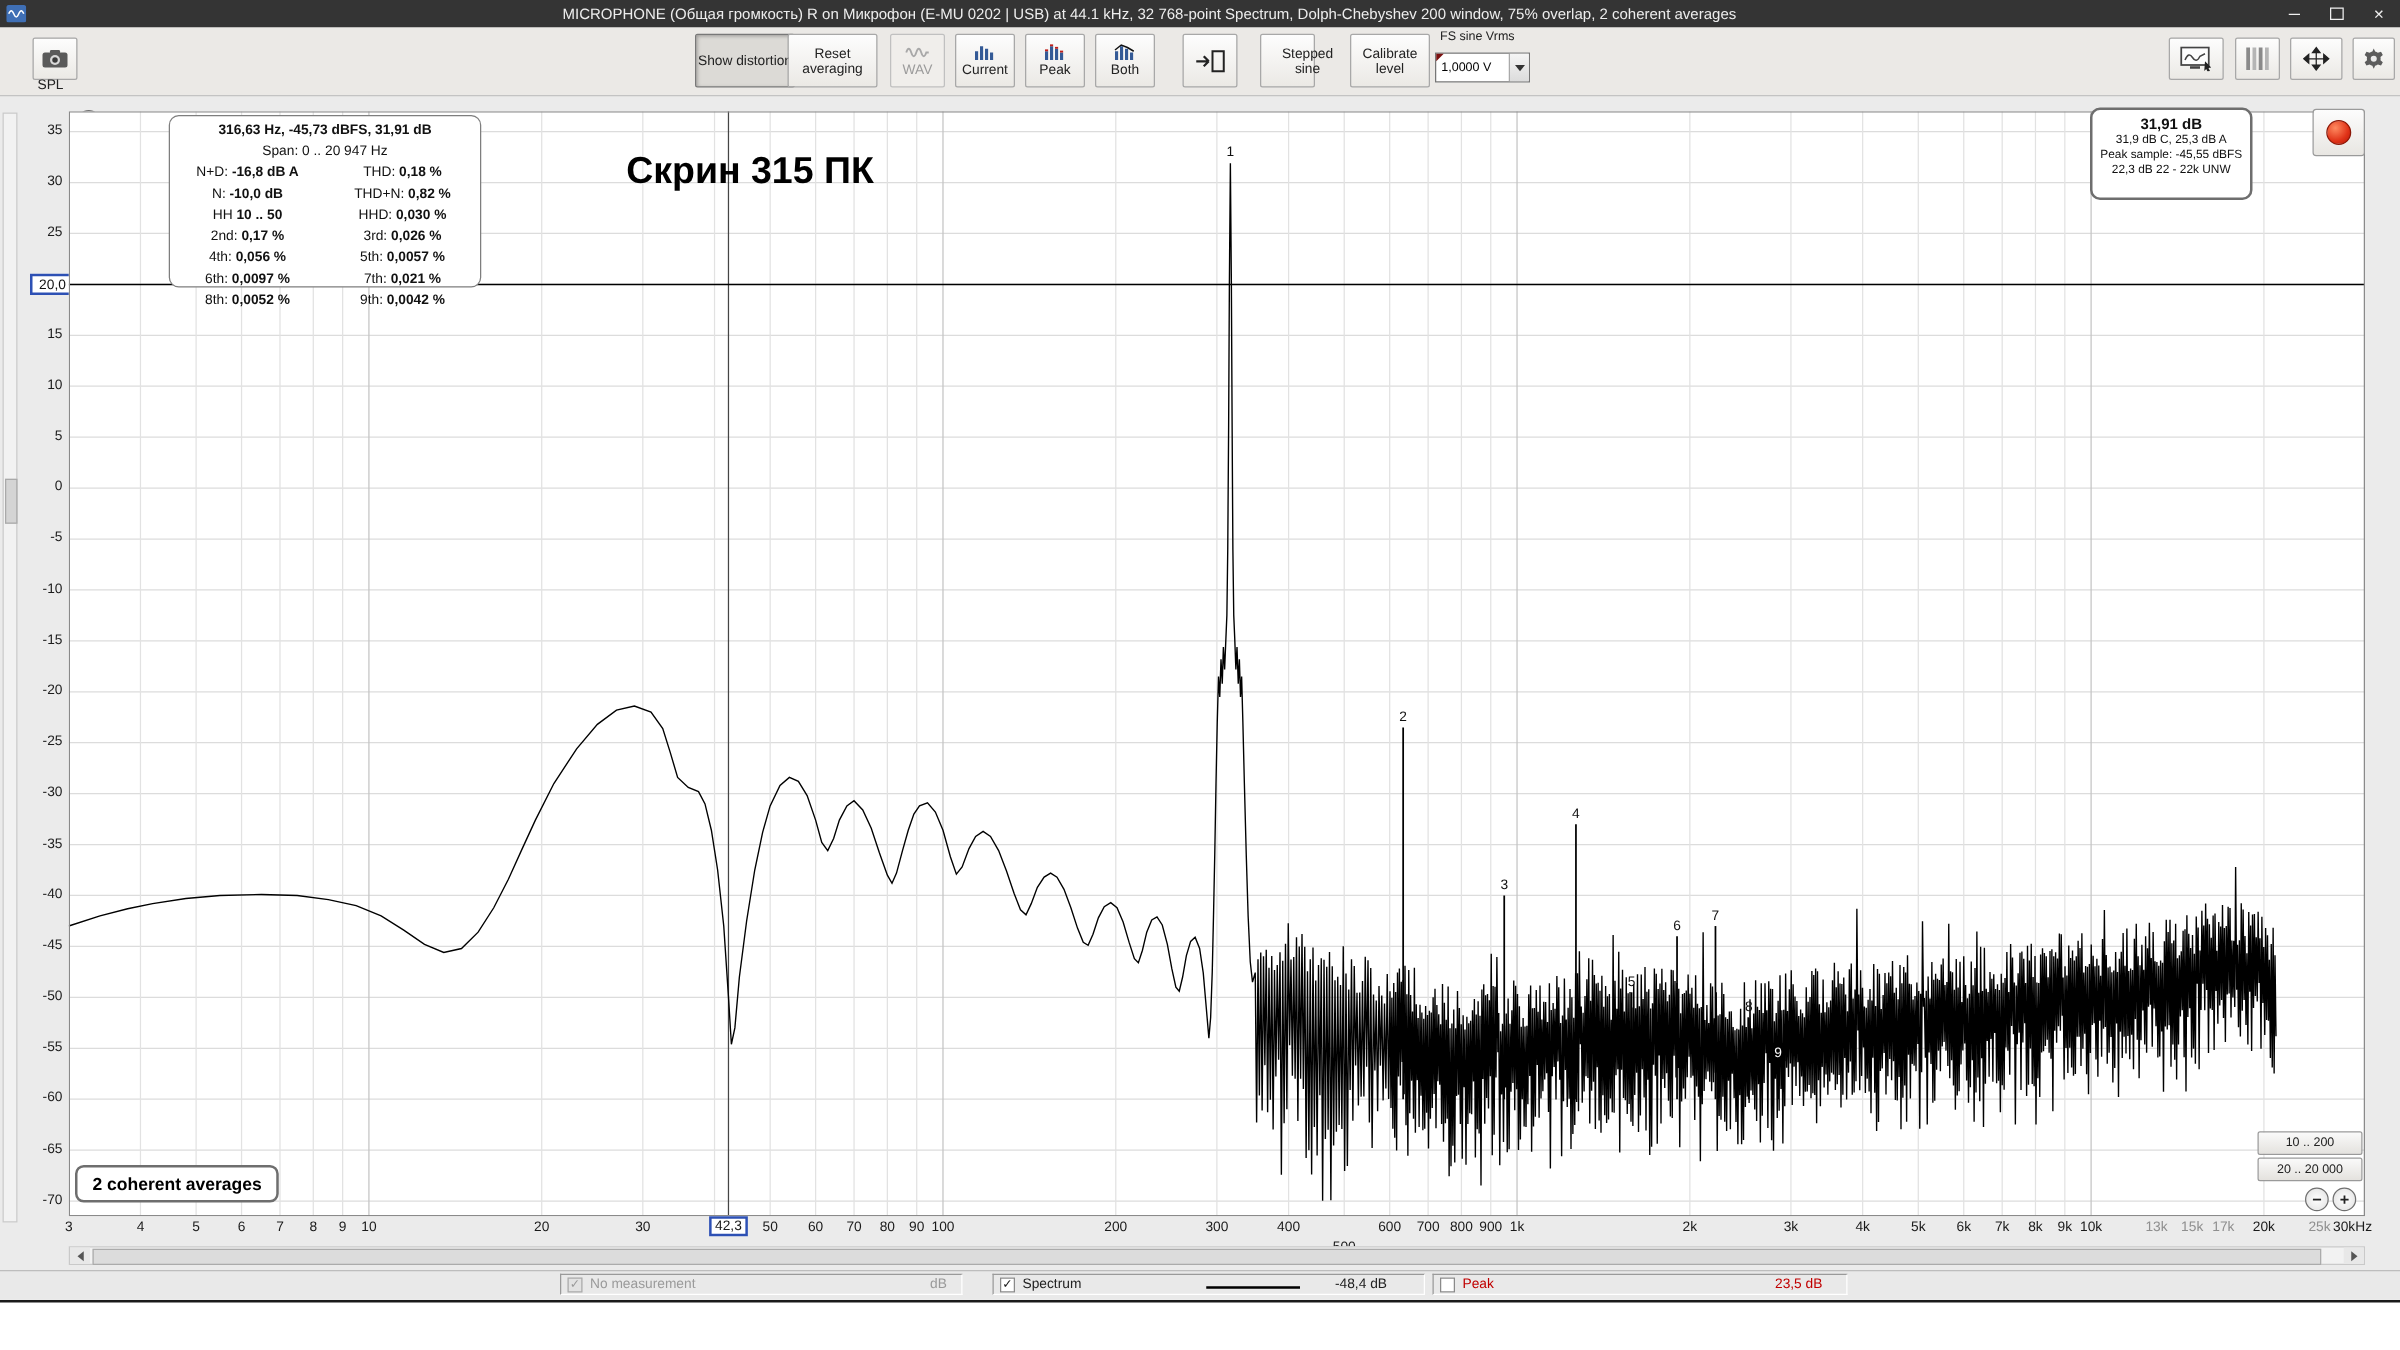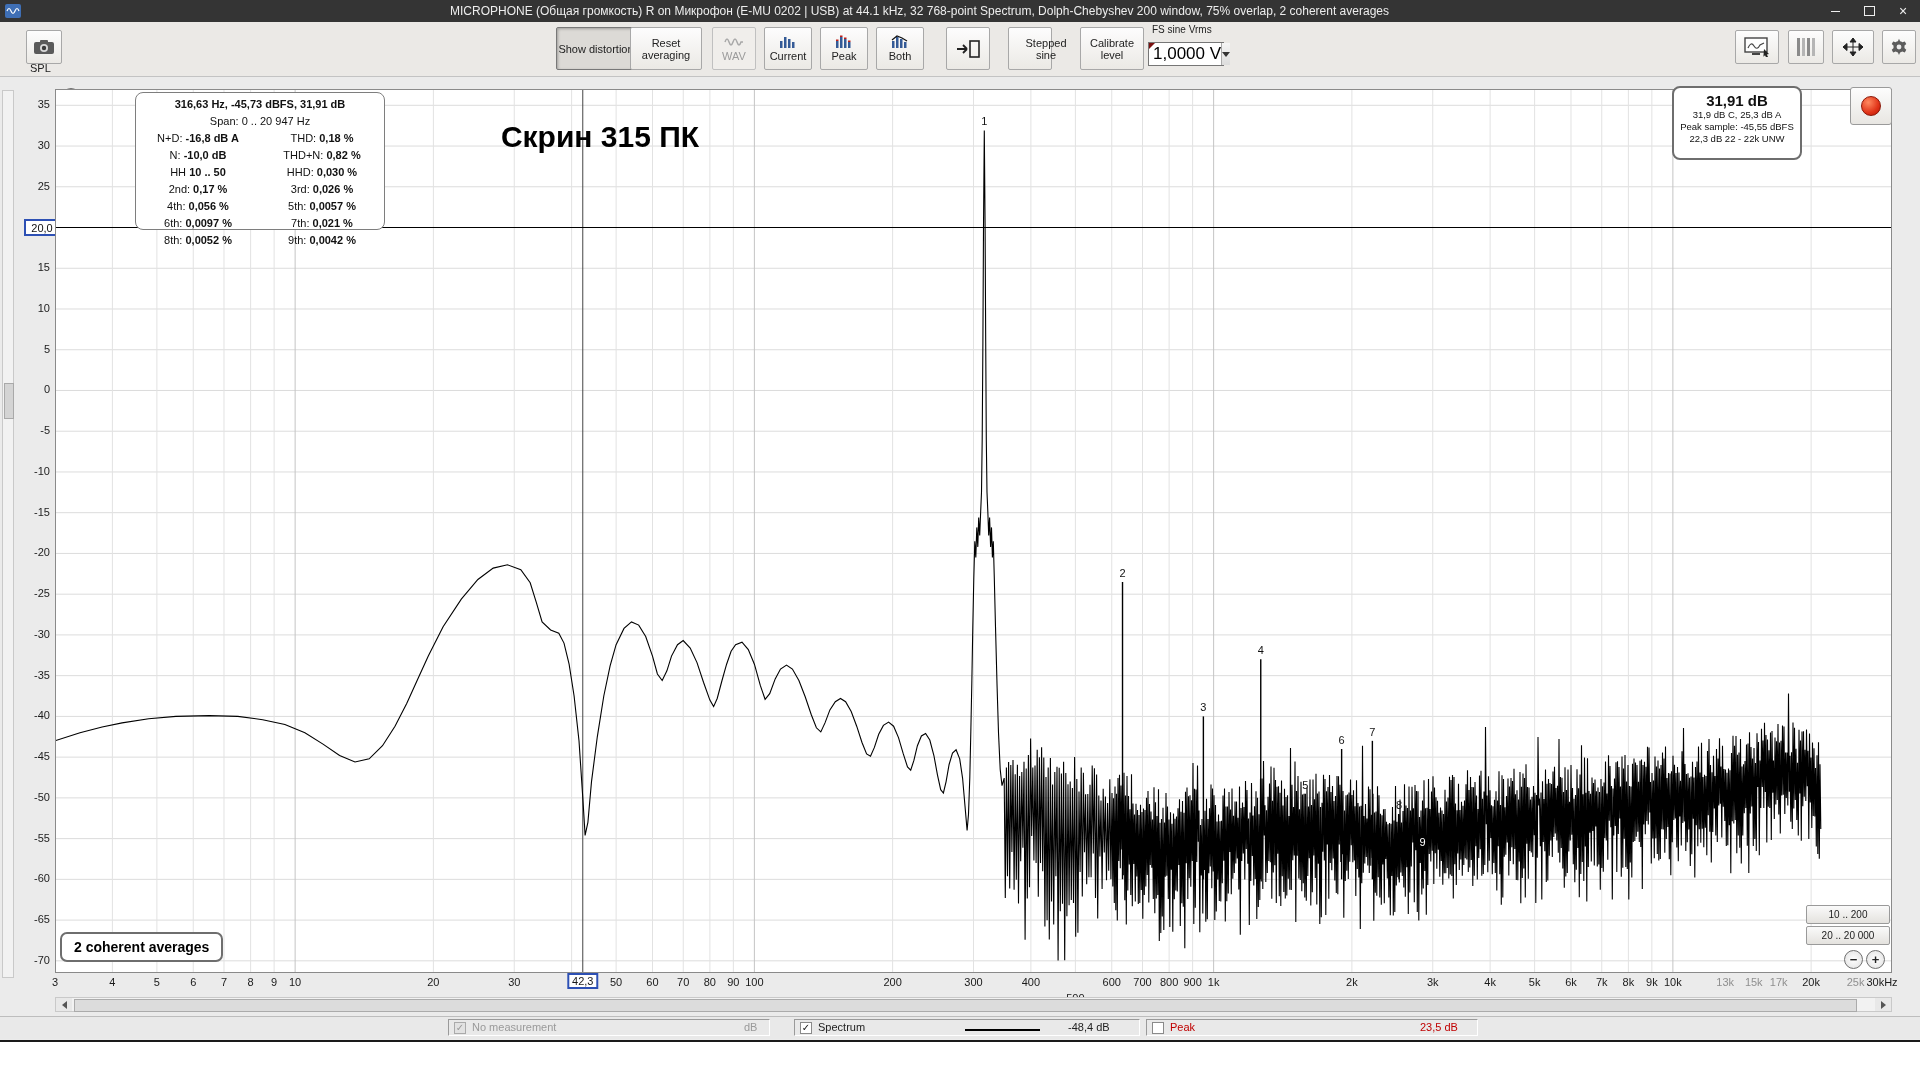--- a/index.html
+++ b/index.html
@@ -17,21 +17,21 @@
   
   .toolbar{position:absolute;left:0;top:22px;width:1920px;height:54px;background:#ebe9e6;
     border-bottom:1px solid #c3c3c3;}
   .tbtn{position:absolute;display:flex;flex-direction:column;align-items:center;justify-content:center;
     gap:2px;background:linear-gradient(#fdfdfd,#ebe9e5);border:1px solid #a8a8a8;border-radius:2px;
     font-size:11px;line-height:12px;color:#222;text-align:center;box-sizing:border-box;cursor:default;}
   .tbtn.pressed{background:#dcdad6;border-color:#787878;box-shadow:inset 1px 1px 3px rgba(0,0,0,.28);}
   .tbtn.disabled{color:#9b9b9b;background:#f0eeeb;border-color:#c0c0c0;}
   .tlabel{position:absolute;font-size:10px;color:#222;}
   .combo{position:absolute;background:#fff;border:1px solid #767676;box-sizing:border-box;
-    font-size:17px;display:flex;align-items:center;}
+    font-size:10px;display:flex;align-items:center;}
   .combo .val{flex:1;padding-left:4px;white-space:nowrap;}
   .combo .arrowbox{width:15px;align-self:stretch;background:linear-gradient(#f5f5f5,#dcdcdc);
     border-left:1px solid #a9a9a9;display:flex;align-items:center;justify-content:center;}
   .tri-down{width:0;height:0;border-left:4px solid transparent;border-right:4px solid transparent;border-top:5px solid #333;}
   .corner-mark{position:absolute;left:0;top:0;width:0;height:0;border-top:6px solid #7a1010;border-right:6px solid transparent;}
   
   .spl-static{position:absolute;left:30px;top:62px;font-size:11px;color:#222;}
   .zoom-btn{position:absolute;width:18px;height:18px;border:1px solid #6f6f6f;border-radius:50%;
     background:radial-gradient(#ffffff,#e2e2e2);font-size:13px;font-weight:bold;color:#222;
     display:flex;align-items:center;justify-content:center;box-sizing:border-box;line-height:1;}
@@ -48,21 +48,21 @@
   .info-box{position:absolute;left:135px;top:92px;width:250px;height:138px;background:#fff;
     border:1px solid #7e7e7e;border-radius:8px;font-size:11px;color:#111;padding-top:3px;box-sizing:border-box;}
   .info-box .cline{text-align:center;height:17px;line-height:17px;}
   .info-box .irow{display:flex;height:17px;line-height:17px;}
   .info-box .irow .cell{width:50%;text-align:center;white-space:nowrap;}
   .info-box b{font-weight:bold;}
   .plot-title{position:absolute;left:455px;top:120px;width:290px;text-align:center;
     font-size:30px;font-weight:bold;color:#000;}
   .level-box{position:absolute;left:1672px;top:86px;width:130px;height:74px;background:#fff;
     border:2px solid #6e6e6e;border-radius:8px;box-sizing:border-box;text-align:center;color:#111;}
-  .level-box .big{font-size:15px;font-weight:bold;margin-top:4px;}
+  .level-box .big{font-size:12px;font-weight:bold;margin-top:4px;}
   .level-box .sm{font-size:9.5px;line-height:12px;white-space:nowrap;}
   .record-btn{position:absolute;left:1850px;top:87px;width:42px;height:38px;
     background:linear-gradient(#fdfdfd,#e8e6e2);border:1px solid #9a9a9a;border-radius:3px;
     display:flex;align-items:center;justify-content:center;box-sizing:border-box;}
   .record-dot{width:18px;height:18px;border-radius:50%;background:radial-gradient(circle at 35% 30%,#ff8a60,#e03318 60%,#b21505);border:1px solid #8c1606;}
   .averages-box{position:absolute;left:60px;top:932px;background:#fff;border:2px solid #6e6e6e;
     border-radius:7px;font-size:14px;font-weight:bold;color:#000;padding:5px 12px;}
   .range-btn{position:absolute;width:84px;height:19px;background:linear-gradient(#fafafa,#e4e2de);
     border:1px solid #9a9a9a;font-size:10px;color:#222;display:flex;align-items:center;
     justify-content:center;box-sizing:border-box;border-radius:2px;}

